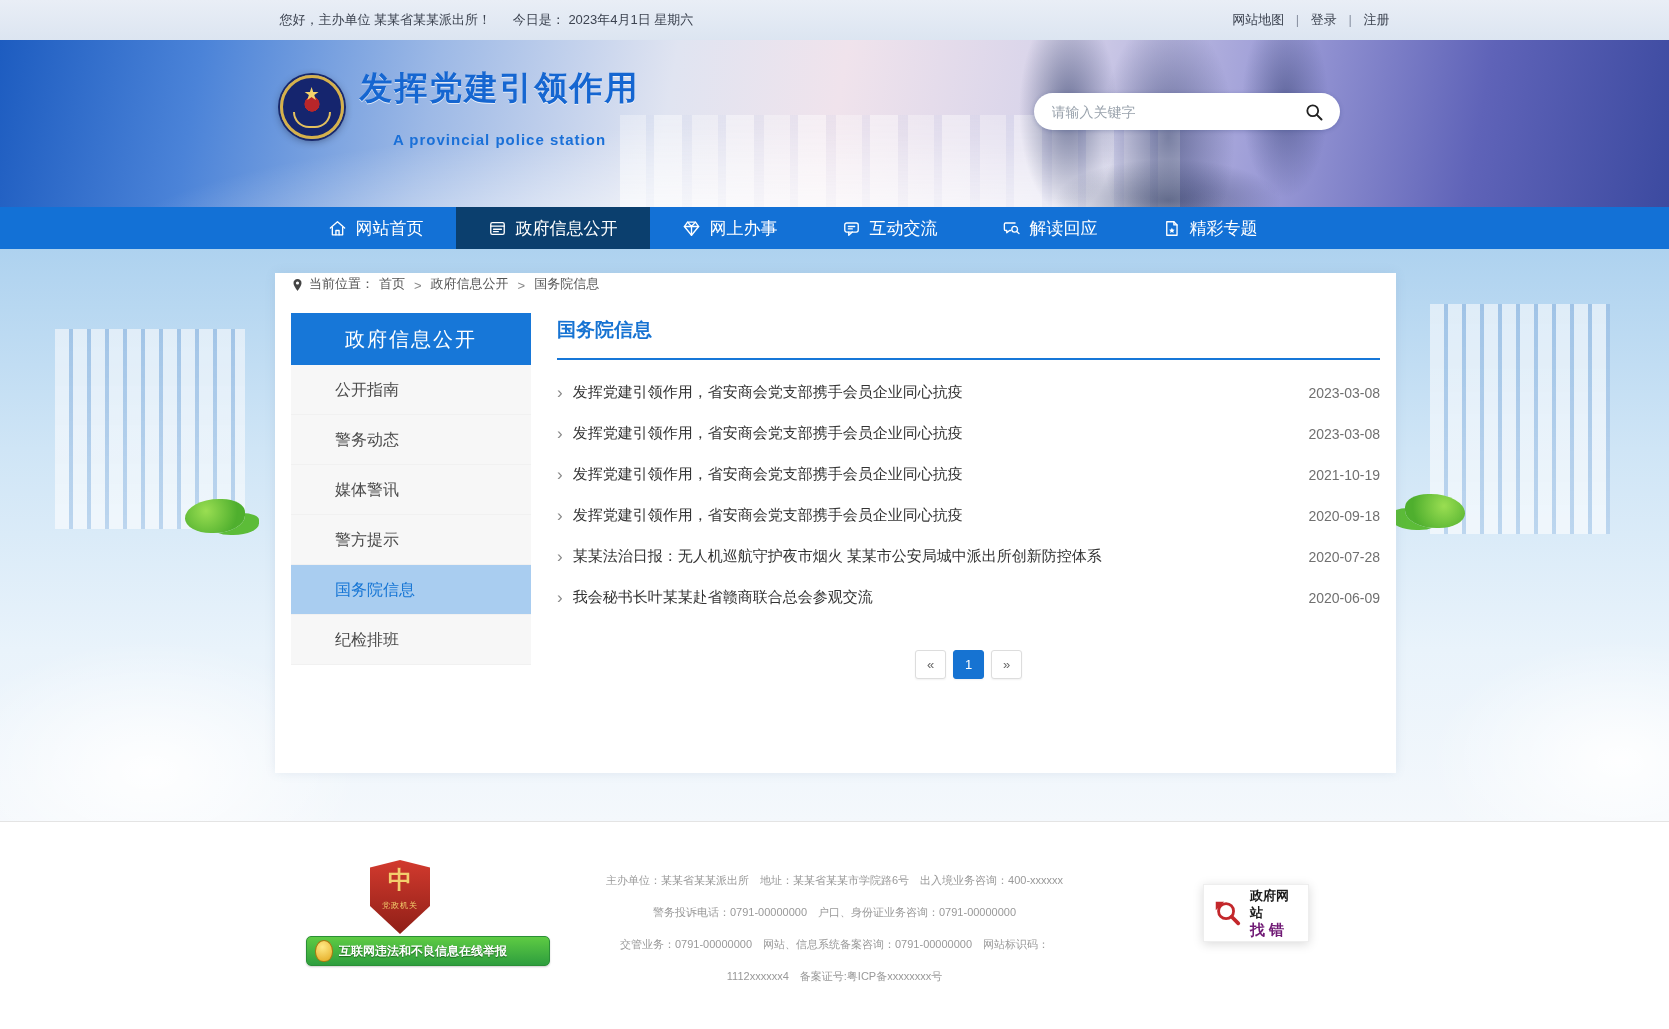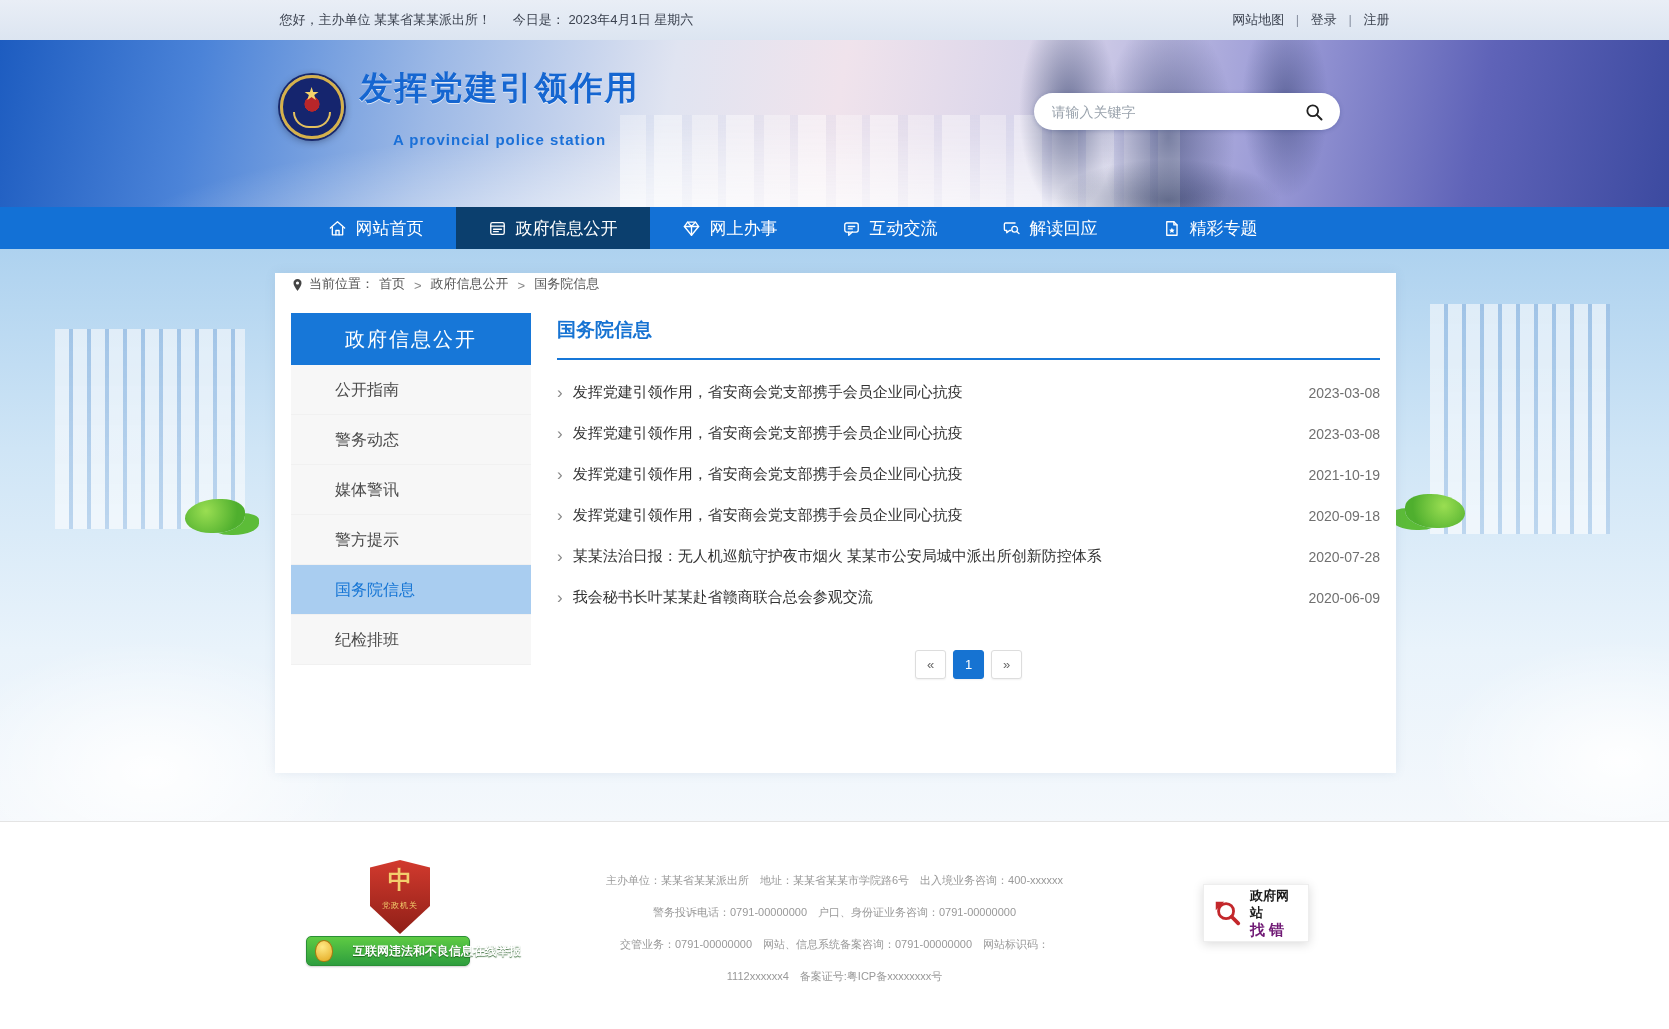--- a/index.html
+++ b/index.html
@@ -104,23 +104,23 @@
   
   .footer { height:208px; background:#fff; border-top:1px solid #e4e4e4; position:relative; }
   .flines { width:860px; margin:0 auto; padding-top:42px; text-align:center; color:#999;
     font-size:11px; line-height:32px; }
   .powered { color:#9a9a9a; }
   .shield { position:absolute; left:370px; top:38px; width:60px; height:74px; cursor:pointer;
     background:linear-gradient(#d23a2e,#8f1f17); text-align:center;
     clip-path:polygon(50% 0, 100% 10%, 100% 62%, 50% 100%, 0 62%, 0 10%); }
   .shield .em { display:block; color:#f3cf6d; font-size:24px; line-height:40px; font-weight:bold; }
   .shield .lab { display:block; color:#f3cf6d; font-size:8px; letter-spacing:1px; }
-  .gbanner { position:absolute; left:306px; top:114px; width:164px; height:30px; border-radius:5px;
+  .gbanner { position:absolute; left:306px; top:114px; width:244px; height:30px; border-radius:5px;
     background:linear-gradient(#5ecb43,#2e9e3e); border:1px solid #2a8f36; display:flex; align-items:center;
-    padding:0 8px; gap:20px; cursor:pointer; box-shadow:0 1px 2px rgba(0,0,0,.2); }
+    padding:0 8px; gap:6px; cursor:pointer; box-shadow:0 1px 2px rgba(0,0,0,.2); }
   .gbanner span { color:#fff; font-size:12px; font-weight:bold; white-space:nowrap;
     text-shadow:0 1px 1px rgba(20,80,20,.8); }
   .bell { width:18px; height:22px; flex:none; background:radial-gradient(circle at 40% 30%, #ffe985, #e3a81f);
     border-radius:50% 50% 45% 45%; border:1px solid #a87a12; }
   .ecard { position:absolute; left:1203px; top:62px; width:106px; height:58px; background:#fff;
     border:1px solid #eee; box-shadow:0 2px 10px rgba(0,0,0,.15); display:flex; align-items:center;
     gap:8px; padding:0 8px; cursor:pointer; }
   .ecard .mag { width:30px; height:30px; flex:none; }
   .ecard .l1 { font-size:13px; font-weight:bold; color:#1a1a1a; line-height:17px; }
   .ecard .l2 { font-size:15px; font-weight:bold; color:#701a75; letter-spacing:4px; line-height:18px; }

